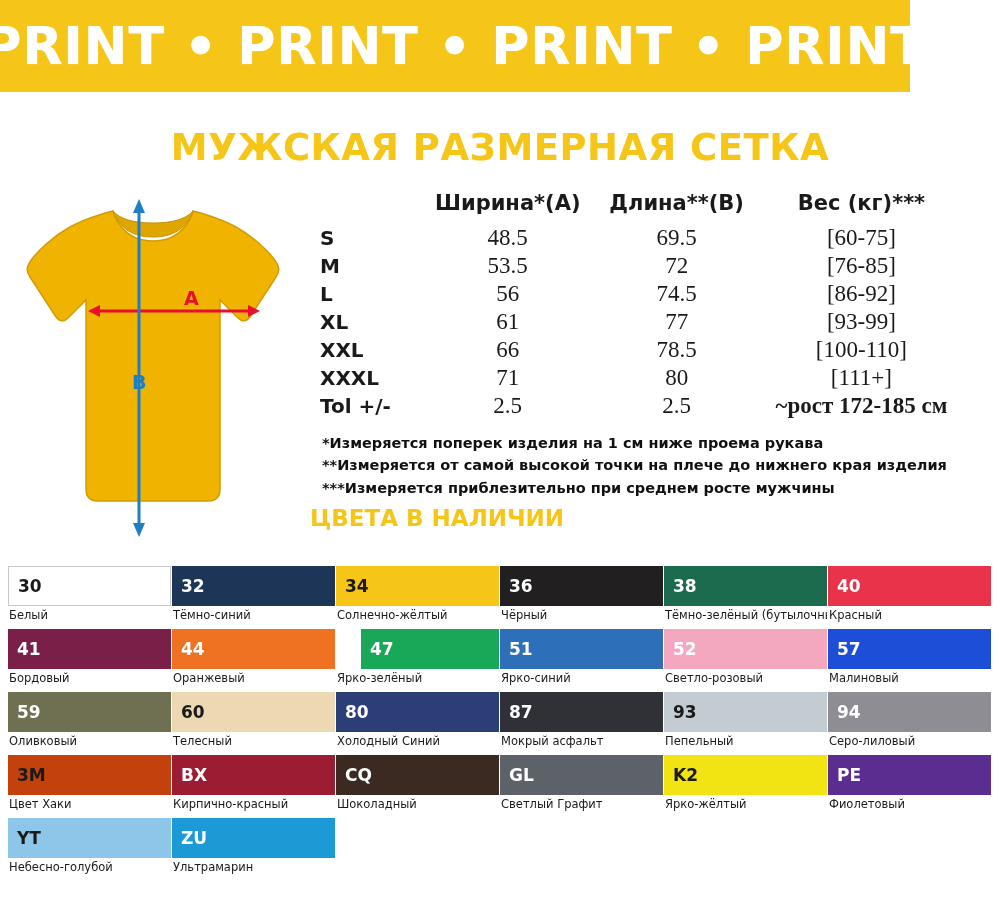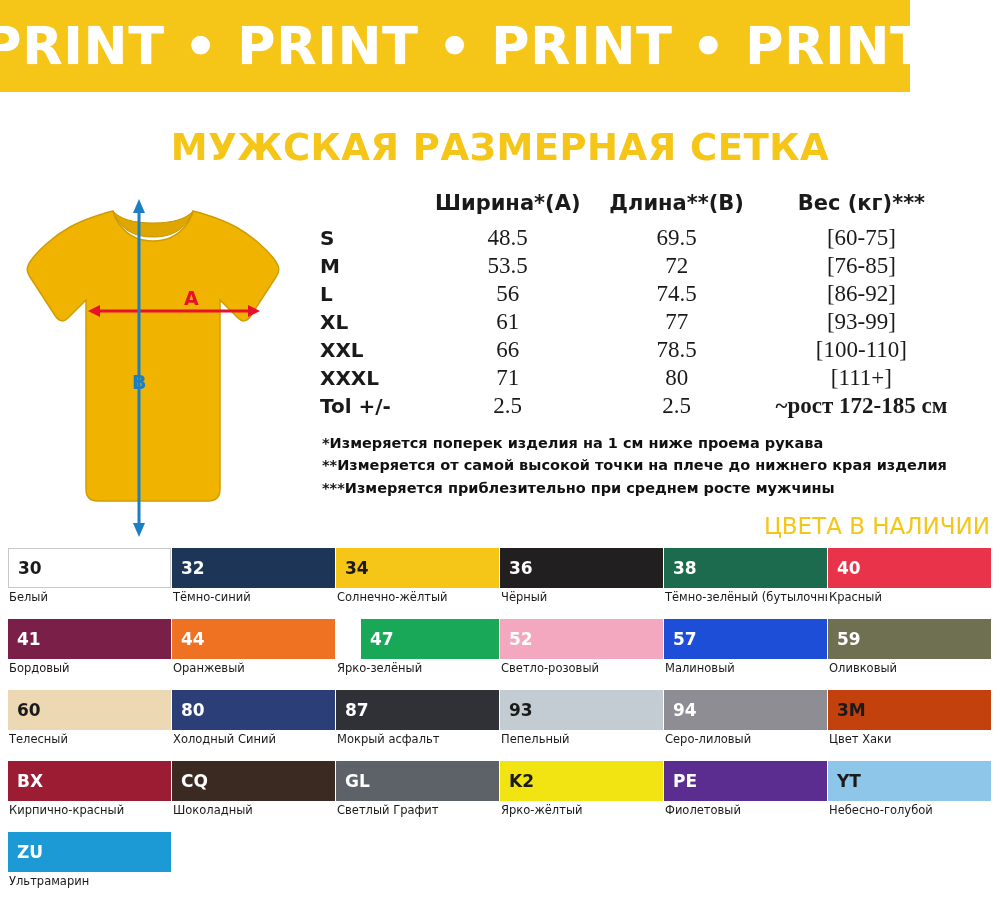--- a/index.html
+++ b/index.html
@@ -117,37 +117,37 @@
   .notes div {
     font-family: "DejaVu Sans", sans-serif;
     font-size: 14.5px;
     color: #111111;
     line-height: 1.55;
     font-weight: bold;
   }
 
   
   .colors-heading {
-    text-align: right;
-    font-family: "DejaVu Sans", sans-serif;
-    font-weight: normal;
+    text-align: left;
+    font-family: "DejaVu Sans", sans-serif;
+    font-weight: bold;
     font-size: 23px;
     color: #f5c518;
-    margin-top: 14px;
+    margin-top: 6px;
   }
 
   
   .swatch-grid {
     position: absolute;
     left: 8px;
-    top: 548px;
+    top: 566px;
     width: 984px;
     display: grid;
     grid-template-columns: repeat(6, 164px);
-    gap: 8px 0px;
+    gap: 0px 0px;
   }
   .swatch {
     width: 163px;
     margin-right: 1px;
     margin-bottom: 3px;
   }
   .swatch-box {
     height: 40px;
     display: flex;
     align-items: center;
@@ -323,20 +323,26 @@
     </div>
     <div class="swatch-name">Оранжевый</div>
   </div>
   <div class="swatch">
     <div class="swatch-box" style="background:#18a857;margin-left:25px;">
       <span class="swatch-code" style="color:#ffffff">47</span>
     </div>
     <div class="swatch-name">Ярко-зелёный</div>
   </div>
   <div class="swatch">
+    <div class="swatch-box" style="background:#2e6fba;">
+      <span class="swatch-code" style="color:#ffffff">51</span>
+    </div>
+    <div class="swatch-name">Ярко-синий</div>
+  </div>
+  <div class="swatch">
     <div class="swatch-box" style="background:#f3a8c0;">
       <span class="swatch-code" style="color:#ffffff">52</span>
     </div>
     <div class="swatch-name">Светло-розовый</div>
   </div>
   <div class="swatch">
     <div class="swatch-box" style="background:#1d4ed8;">
       <span class="swatch-code" style="color:#ffffff">57</span>
     </div>
     <div class="swatch-name">Малиновый</div>

